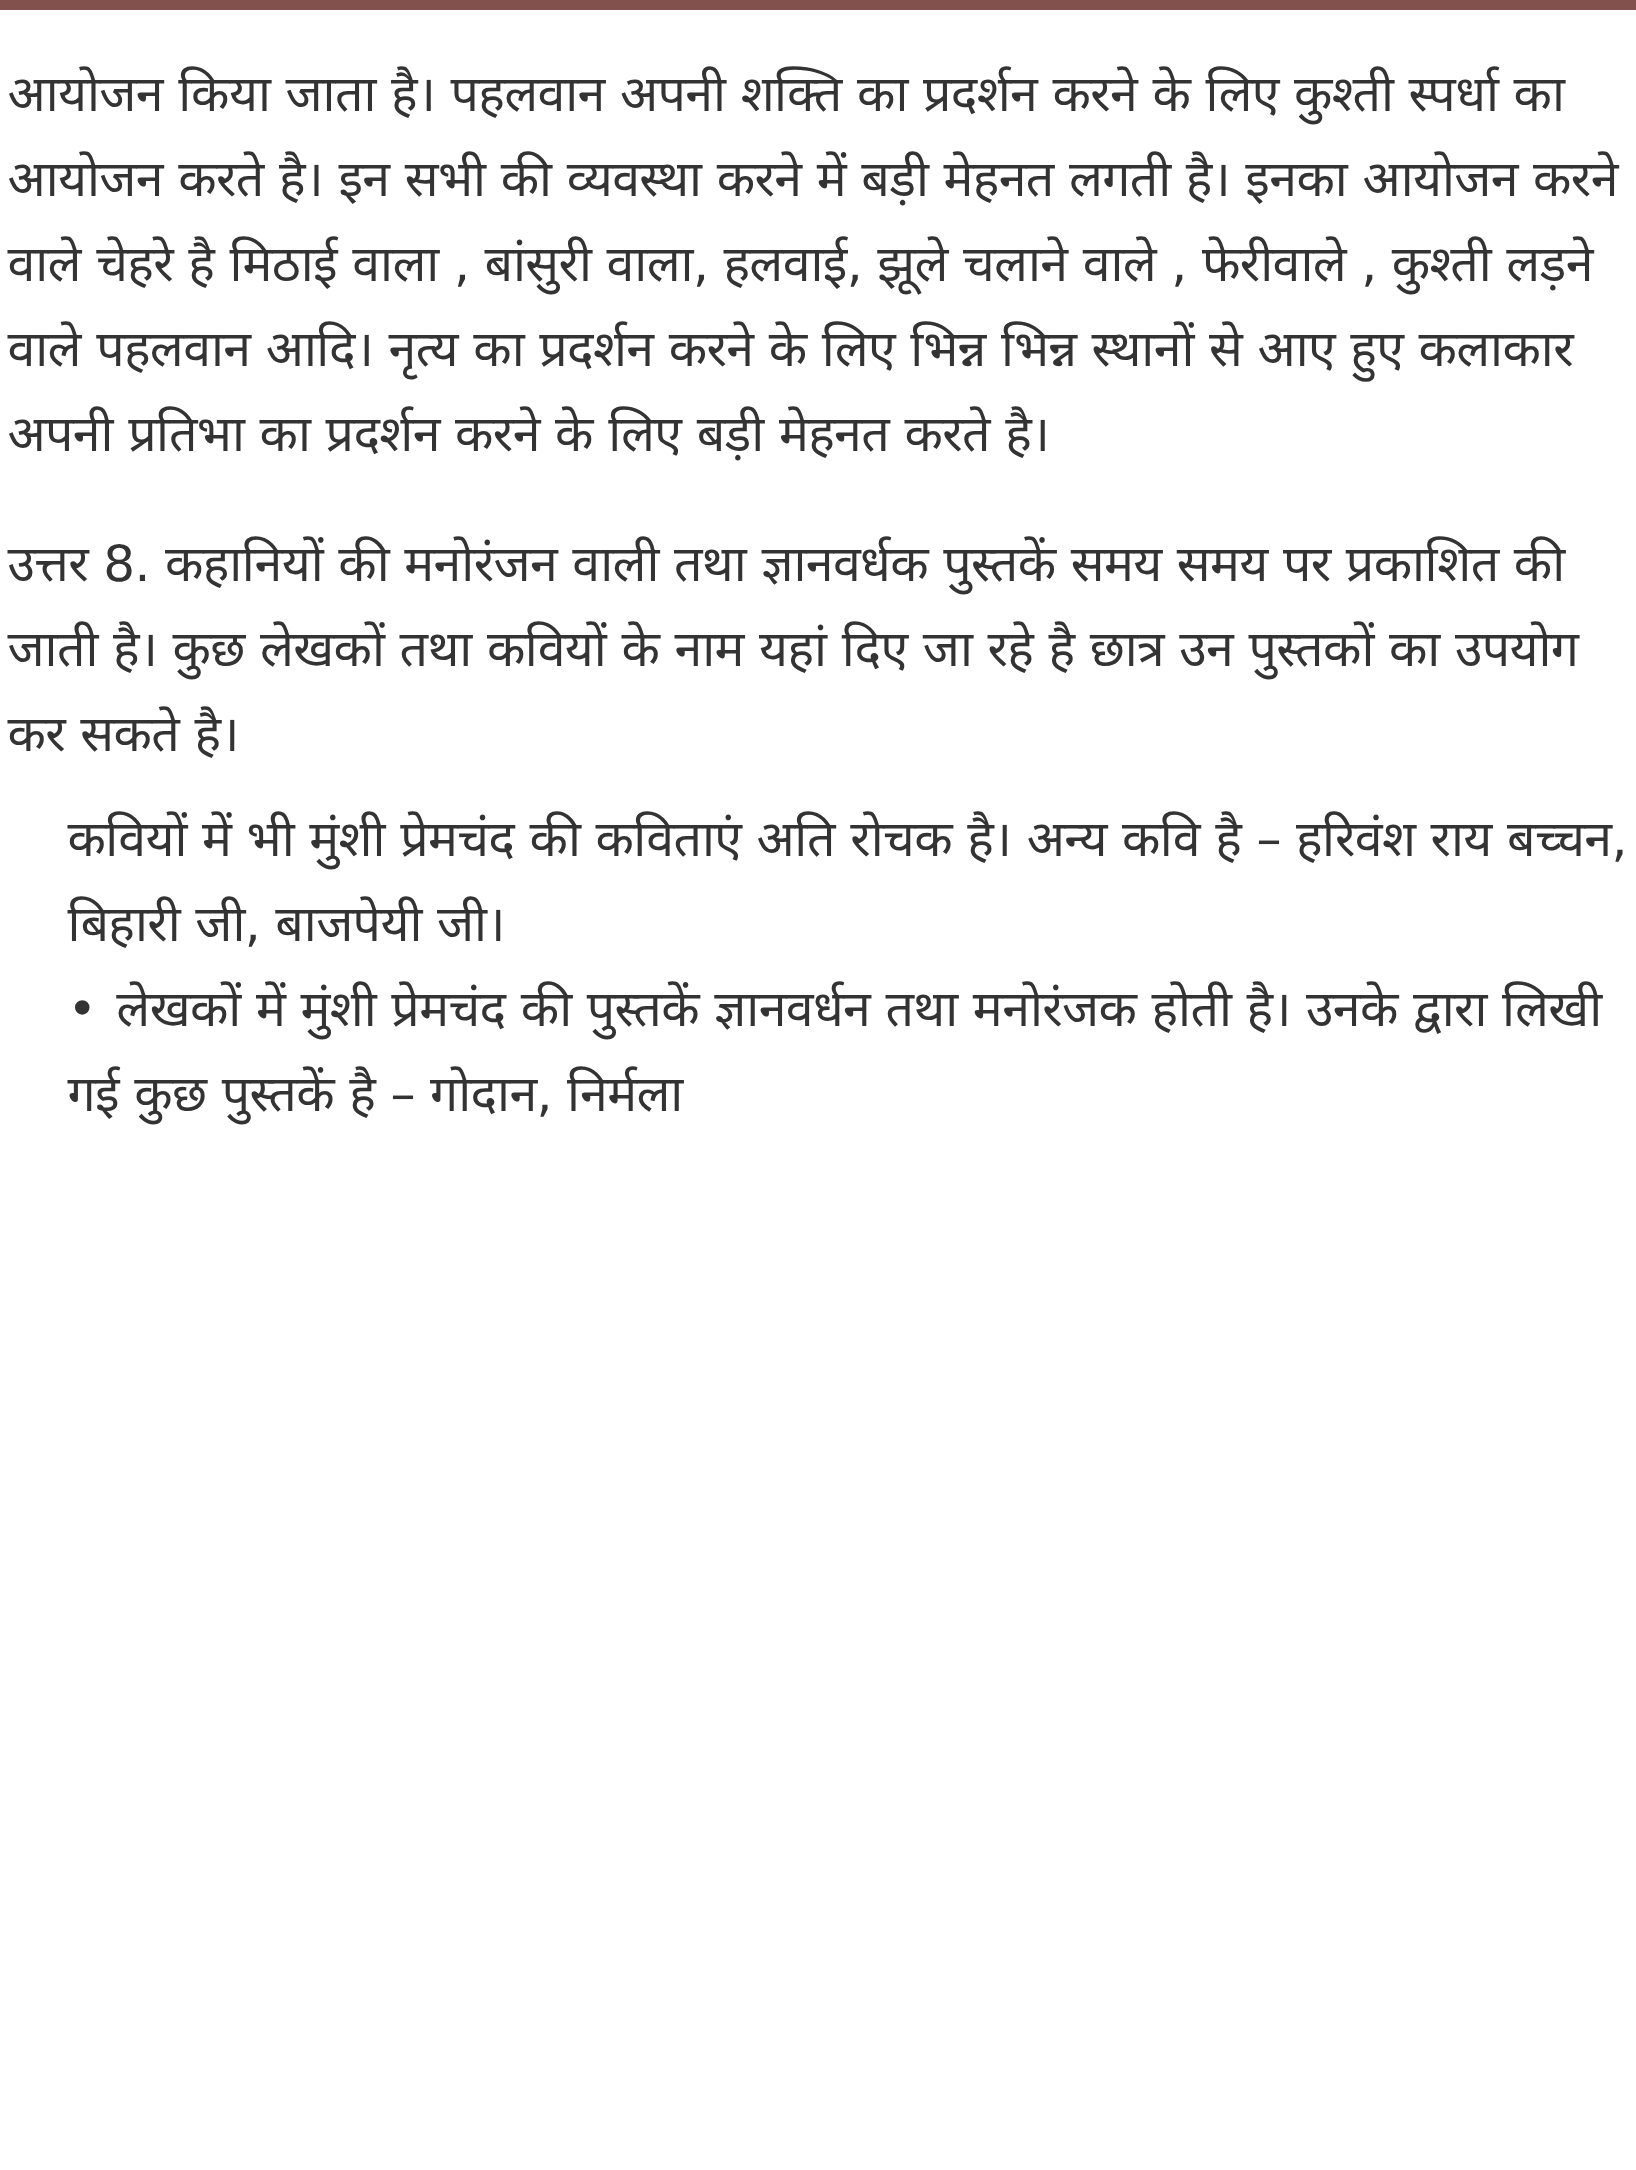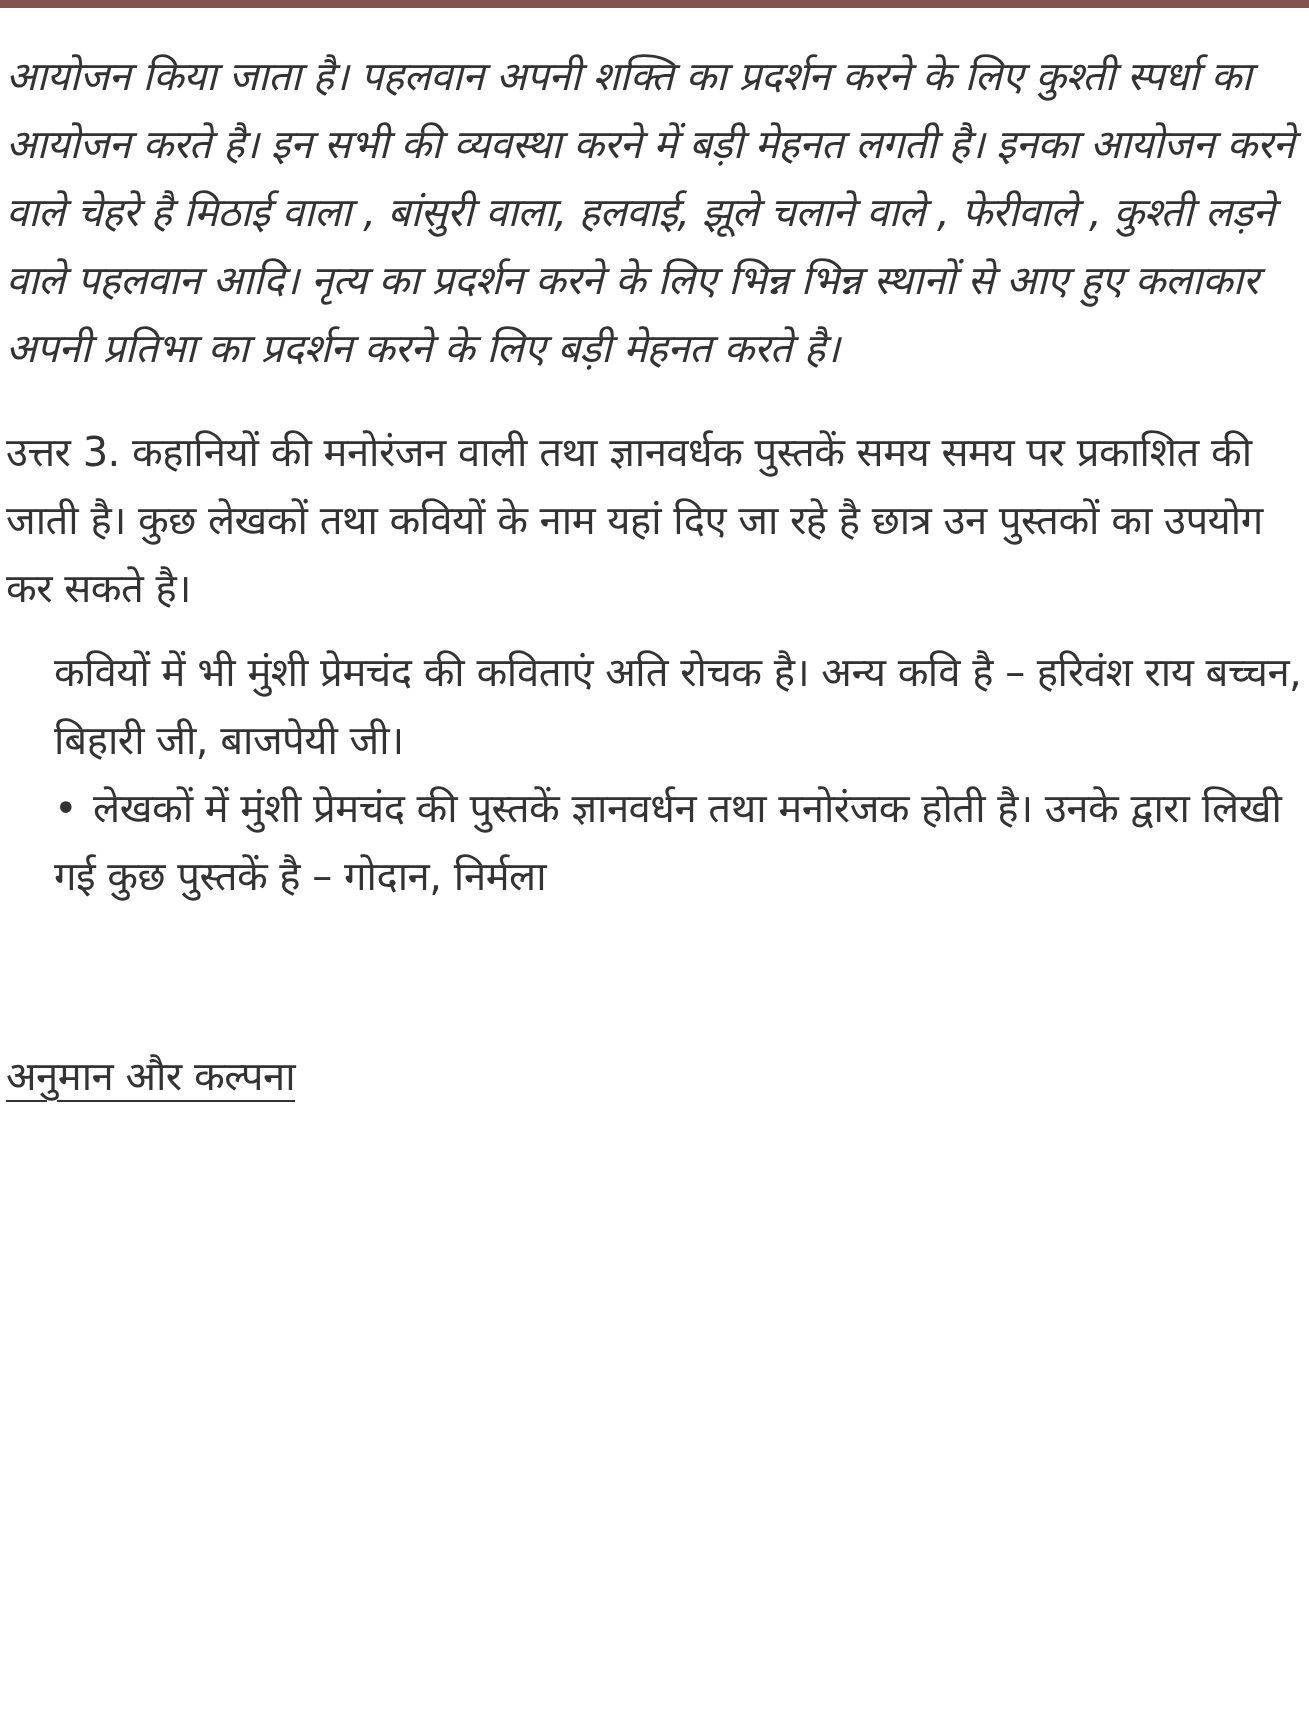--- a/index.html
+++ b/index.html
@@ -3,32 +3,31 @@
 <meta charset="utf-8">
 <style>
   html, body { margin: 0; padding: 0; background: #ffffff; }
   body {
     width: 1309px; height: 1736px; overflow: hidden; position: relative;
     font-family: "DejaVu Sans", sans-serif; color: #333333;
   }
   .top-bar { position: absolute; left: 0; top: 0; width: 1309px; height: 8px; background: #82514e; }
   .content { position: absolute; left: 6px; top: 42px; width: 1300px; }
   p { margin: 0; font-size: 40px; line-height: 68px; letter-spacing: -0.5px; }
-  .para1 { margin-bottom: 36px; font-style: italic; }
+  .para1 { margin-bottom: 36px; }
   .para2 { margin-bottom: 16px; }
   .indent { padding-left: 48px; }
   .bullet-item { margin-bottom: 12px; }
   .poets { margin-bottom: 0; }
   .heading { margin-top: 120px; margin-bottom: 18px; text-decoration: underline; text-underline-offset: 10px; text-decoration-thickness: 2px; display: inline-block; }
   .bullet { display: inline-block; margin-right: 16px; }
 </style>
 </head>
 <body>
 
 <div class="top-bar"></div>
 
 <div class="content">
   <p class="para1">आयोजन किया जाता है। पहलवान अपनी शक्ति का प्रदर्शन करने के लिए कुश्ती स्पर्धा का आयोजन करते है। इन सभी की व्यवस्था करने में बड़ी मेहनत लगती है। इनका आयोजन करने वाले चेहरे है मिठाई वाला , बांसुरी वाला, हलवाई, झूले चलाने वाले , फेरीवाले , कुश्ती लड़ने वाले पहलवान आदि। नृत्य का प्रदर्शन करने के लिए भिन्न भिन्न स्थानों से आए हुए कलाकार अपनी प्रतिभा का प्रदर्शन करने के लिए बड़ी मेहनत करते है।</p>
-  <p class="para2">उत्तर 3. कहानियों की मनोरंजन वाली तथा ज्ञानवर्धक पुस्तकें समय समय पर प्रकाशित की जाती है।  कुछ लेखकों  तथा कवियों के नाम यहां दिए जा रहे है छात्र उन पुस्तकों का उपयोग कर सकते है।</p>
+  <p class="para2">उत्तर 8. कहानियों की मनोरंजन वाली तथा ज्ञानवर्धक पुस्तकें समय समय पर प्रकाशित की जाती है।  कुछ लेखकों  तथा कवियों के नाम यहां दिए जा रहे है छात्र उन पुस्तकों का उपयोग कर सकते है।</p>
   <p class="indent poets">कवियों में भी मुंशी प्रेमचंद की कविताएं अति रोचक है। अन्य कवि है – हरिवंश राय बच्चन, बिहारी जी, बाजपेयी जी।</p>
   <p class="indent bullet-item"><span class="bullet">•</span><span>लेखकों में मुंशी प्रेमचंद की पुस्तकें ज्ञानवर्धन तथा मनोरंजक होती है। उनके द्वारा लिखी गई कुछ पुस्तकें है – गोदान, निर्मला</span></p>
-  <p class="heading">अनुमान और कल्पना</p>
 </div>
 
 </body></html>

